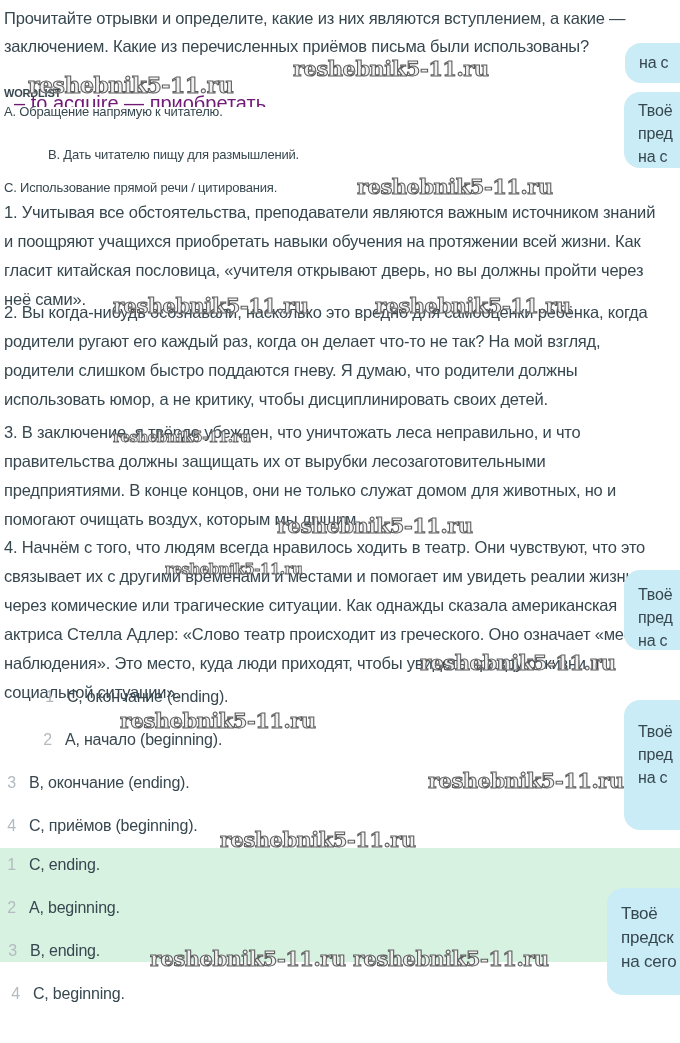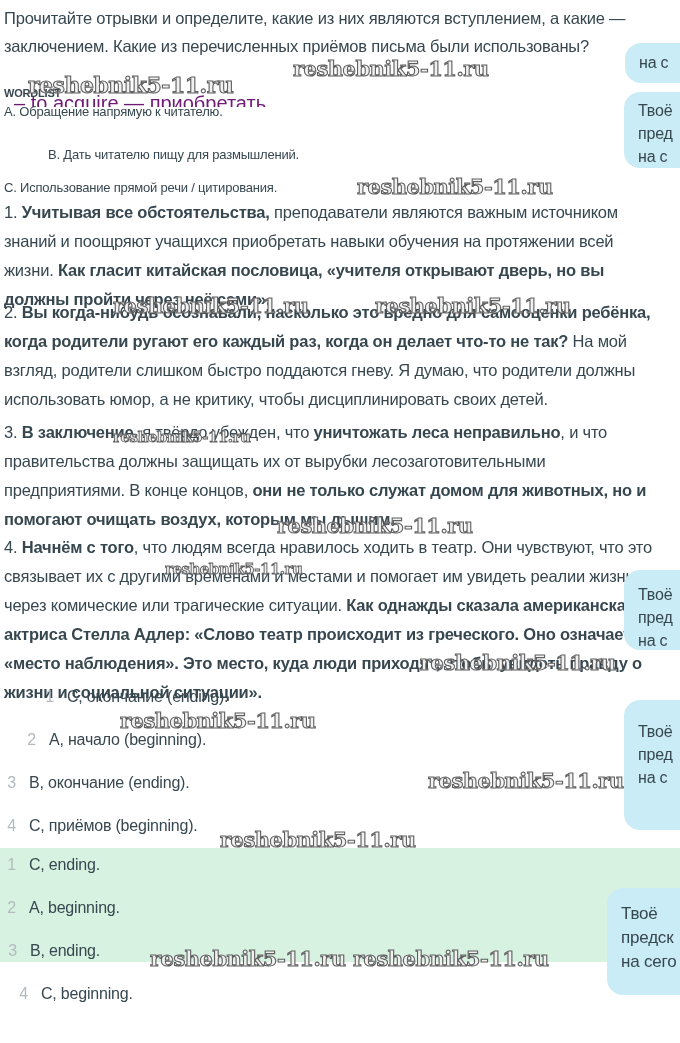--- a/index.html
+++ b/index.html
@@ -3,21 +3,21 @@
 <meta charset="utf-8">
 <style>
   html,body{margin:0;padding:0;}
   body{
     width:680px;height:1043px;position:relative;overflow:hidden;background:#ffffff;
     font-family:"Liberation Sans","DejaVu Sans",sans-serif;color:#37474f;
   }
   .abs{position:absolute;}
   .txtblock{font-size:16.5px;line-height:28px;letter-spacing:-0.2px;}
   .para{position:absolute;left:4px;width:652px;font-size:16.5px;line-height:29px;letter-spacing:-0.2px;}
-  .b{font-weight:700;text-align:right;}
+  .b{font-weight:400;text-align:right;}
   .wordlist-title{position:absolute;left:4px;top:55px;font-weight:700;font-size:11px;letter-spacing:-0.2px;margin-top:32px;}
   .clipped-line{position:absolute;left:14px;top:95px;height:12px;overflow:hidden;font-size:20px;line-height:16px;color:#701a75;}
   .tech{position:absolute;left:4px;font-size:13px;letter-spacing:-0.2px;}
   .ans-row{position:absolute;font-size:16px;letter-spacing:-0.2px;white-space:nowrap;}
   .ans-row .num{display:inline-block;width:16px;text-align:right;color:#b2bac0;margin-right:13px;}
   .green-block{position:absolute;left:0;top:848px;width:680px;height:114px;background:#d8f2e2;}
   .wm{
     position:absolute;font-family:"DejaVu Serif",serif;font-weight:700;font-size:21px;
     color:#f1f1f1;-webkit-text-stroke:1.1px #5e5e5e;white-space:nowrap;z-index:6;letter-spacing:-0.5px;
   }
@@ -53,42 +53,42 @@
 
 <div class="para" style="top:198px;"><span>1. </span><span class="b">Учитывая все обстоятельства,</span><span> преподаватели являются важным источником знаний и поощряют учащихся приобретать навыки обучения на протяжении всей жизни. </span><span class="b">Как гласит китайская пословица, «учителя открывают дверь, но вы должны пройти через неё сами».</span></div>
 <div class="para" style="top:298px;"><span>2. </span><span class="b">Вы когда-нибудь осознавали, насколько это вредно для самооценки ребёнка, когда родители ругают его каждый раз, когда он делает что-то не так?</span><span> На мой взгляд, родители слишком быстро поддаются гневу. Я думаю, что родители должны использовать юмор, а не критику, чтобы дисциплинировать своих детей.</span></div>
 <div class="para" style="top:418px;"><span>3. </span><span class="b">В заключение</span><span>, я твёрдо убежден, что </span><span class="b">уничтожать леса неправильно</span><span>, и что правительства должны защищать их от вырубки лесозаготовительными предприятиями. В конце концов, </span><span class="b">они не только служат домом для животных, но и помогают очищать воздух, которым мы дышим.</span></div>
 <div class="para" style="top:533px;"><span>4. </span><span class="b">Начнём с того</span><span>, что людям всегда нравилось ходить в театр. Они чувствуют, что это связывает их с другими временами и местами и помогает им увидеть реалии жизни через комические или трагические ситуации. </span><span class="b">Как однажды сказала американская актриса Стелла Адлер: «Слово театр происходит из греческого. Оно означает «место наблюдения». Это место, куда люди приходят, чтобы увидеть правду о жизни и социальной ситуации».</span></div>
 
 <div>
   <div class="ans-row" style="left:14px;top:688px;margin-left:24px;">
     <span class="num">1</span><span>C, окончание (ending).</span>
   </div>
-  <div class="ans-row" style="left:0;top:731px;padding-left:20px;">
+  <div class="ans-row" style="left:16px;top:731px;padding-left:20px;">
     <span class="num">2</span><span>A, начало (beginning).</span>
   </div>
   <div class="ans-row" style="left:0;top:774px;">
     <span class="num">3</span><span>B, окончание (ending).</span>
   </div>
   <div class="ans-row" style="left:0;top:817px;">
     <span class="num">4</span><span>C, приёмов (beginning).</span>
   </div>
 </div>
 
 <div class="green-block">
   <div class="ans-row" style="left:0;top:8px;">
     <span class="num">1</span><span>C, ending.</span>
   </div>
   <div class="ans-row" style="left:0;top:51px;">
     <span class="num">2</span><span>A, beginning.</span>
   </div>
   <div class="ans-row" style="left:1px;top:94px;">
     <span class="num">3</span><span>B, ending.</span>
   </div>
-  <div class="ans-row" style="left:12px;top:137px;">
+  <div class="ans-row" style="left:4px;top:137px;">
     <span class="num">4</span><span>C, beginning.</span>
   </div>
 </div>
 
 <div class="promo" style="left:625px;top:43px;width:90px;height:40px;padding-top:8px;">
   <div class="pline">на с</div>
 </div>
 <div class="promo" style="left:624px;top:92px;width:90px;height:76px;padding-top:7px;">
   <div class="pline">Твоё</div>
   <div class="pline">пред</div>

